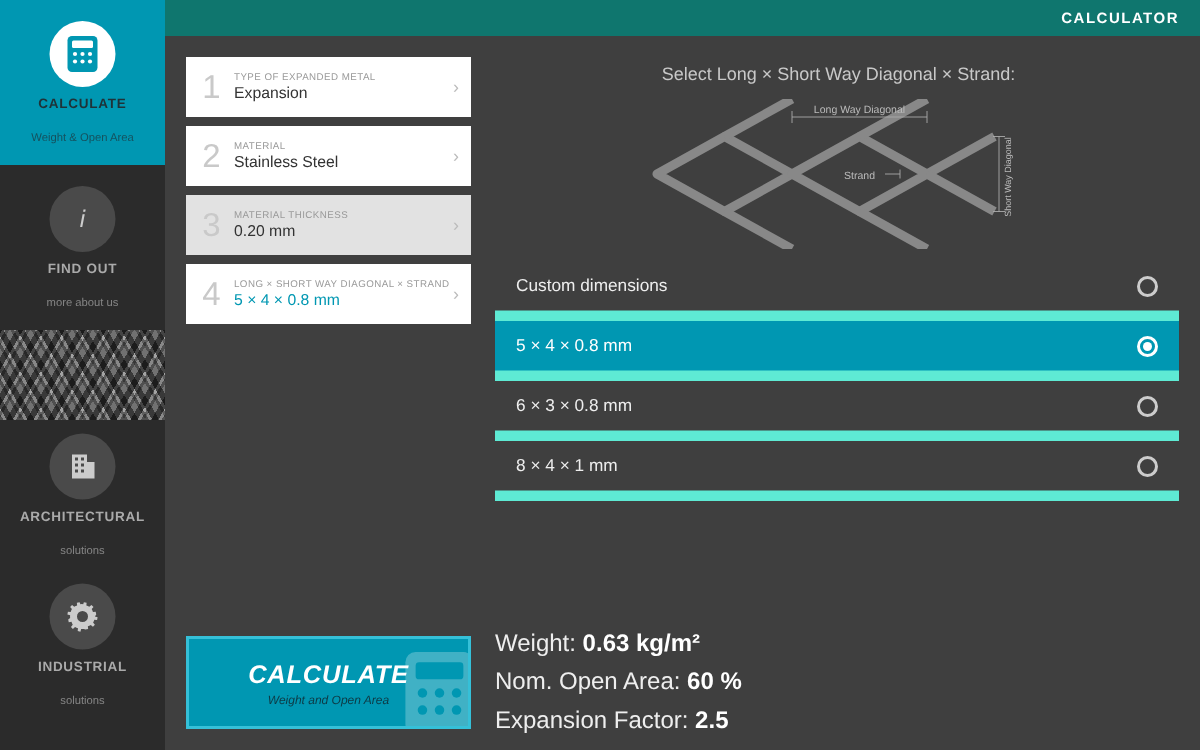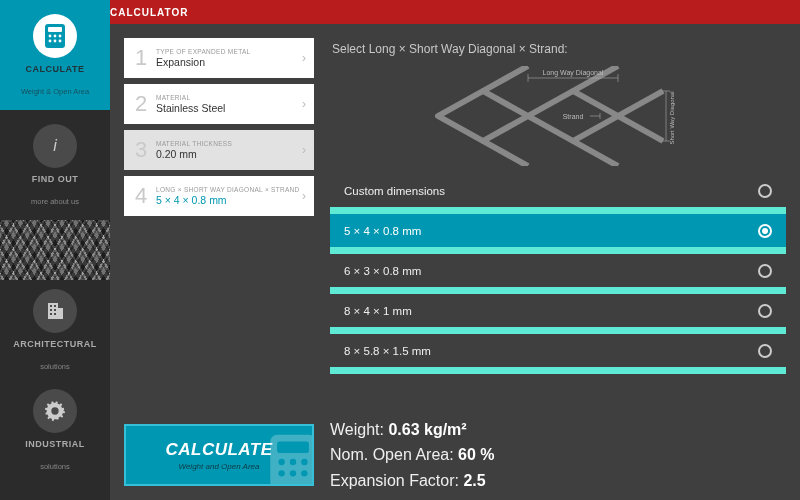--- a/index.html
+++ b/index.html
@@ -15,37 +15,37 @@
   .side-item .title { font-size: 9px; letter-spacing: 0.5px; font-weight: bold; }
   .side-item .sub { font-size: 7.5px; opacity: 0.7; margin-top: 13px; }
   .mesh-strip { height: 60px; background:
     repeating-linear-gradient(60deg, #777 0 2px, #ccc 2px 4px, #555 4px 8px, #aaa 8px 12px),
     repeating-linear-gradient(-60deg, #777 0 2px, #ccc 2px 4px, #555 4px 8px, #aaa 8px 12px);
     background-blend-mode: multiply;
   }
 
   
   .main { flex: 1; display: flex; flex-direction: column; background: #3f3f3f; }
-  .topbar { height: 24px; background: #b91c1c; color: #fff; display: flex; align-items: center; justify-content: flex-start; padding-right: 14px; font-size: 10px; letter-spacing: 1px; font-weight: bold; }
+  .topbar { height: 24px; background: #0f766e; color: #fff; display: flex; align-items: center; justify-content: flex-end; padding-right: 14px; font-size: 10px; letter-spacing: 1px; font-weight: bold; }
 
   .content { flex: 1; display: flex; padding: 14px 14px 0 14px; gap: 16px; }
 
   
   .steps { width: 190px; display: flex; flex-direction: column; gap: 6px; }
   .step { background: #fff; height: 40px; display: flex; align-items: center; padding: 0 8px; cursor: pointer; }
   .step.dim { background: #e2e2e2; }
   .step .num { font-size: 22px; color: #c9c9c9; font-weight: 300; width: 18px; text-align: center; }
   .step .body { flex: 1; margin-left: 6px; overflow: hidden; }
   .step .label { font-size: 6.5px; color: #9a9a9a; letter-spacing: 0.3px; text-transform: uppercase; white-space: nowrap; }
   .step .value { font-size: 10.5px; color: #333; margin-top: 1px; }
   .step.active .value { color: #0097b2; }
   .step .chev { color: #bbb; font-size: 12px; }
 
   
-  .panel { flex: 1; color: #ddd; display: flex; flex-direction: column; }
+  .panel { flex: 1; color: #ddd; display: flex; flex-direction: column; text-align: center; }
   .panel-title { font-size: 12px; color: #c8c8c8; margin: 4px 0 10px 2px; }
   .diagram { height: 100px; display:flex; align-items:center; justify-content:center; margin-bottom:8px; }
   .optlist { display: flex; flex-direction: column; }
   .opt { height: 40px; display: flex; align-items: center; justify-content: space-between; padding: 0 14px 0 14px; border-bottom: 7px solid #5eead4; font-size: 11.5px; color: #eee; cursor: pointer; }
   .opt.selected { background: #0097b2; color: #fff; }
   .radio { width: 14px; height: 14px; border: 2px solid #ccc; border-radius: 50%; display:flex;align-items:center;justify-content:center;}
   .opt.selected .radio { border-color: #fff; }
   .radio .dot { width:6px; height:6px; border-radius:50%; background:#fff; display:none;}
   .opt.selected .radio .dot { display:block; }
 
@@ -210,24 +210,20 @@
               </span>
           </div>
           <div class="opt">
             <span>6 × 3 × 0.8 mm</span>
             <span class="radio"></span>
           </div>
           <div class="opt">
             <span>8 × 4 × 1 mm</span>
             <span class="radio"></span>
           </div>
-          <div class="opt">
-            <span>8 × 5.8 × 1.5 mm</span>
-            <span class="radio"></span>
-          </div>
         </div>
       </div>
 
     </div>
 
     <div class="footer">
       <div class="calc-btn">
         <svg class="bgicon" width="50" height="60" viewBox="0 0 22 26">
             <rect x="1" y="1" width="20" height="24" rx="3" fill="#fff"></rect>
             <rect x="4" y="4" width="14" height="5" rx="1" fill="#0097b2"></rect>

